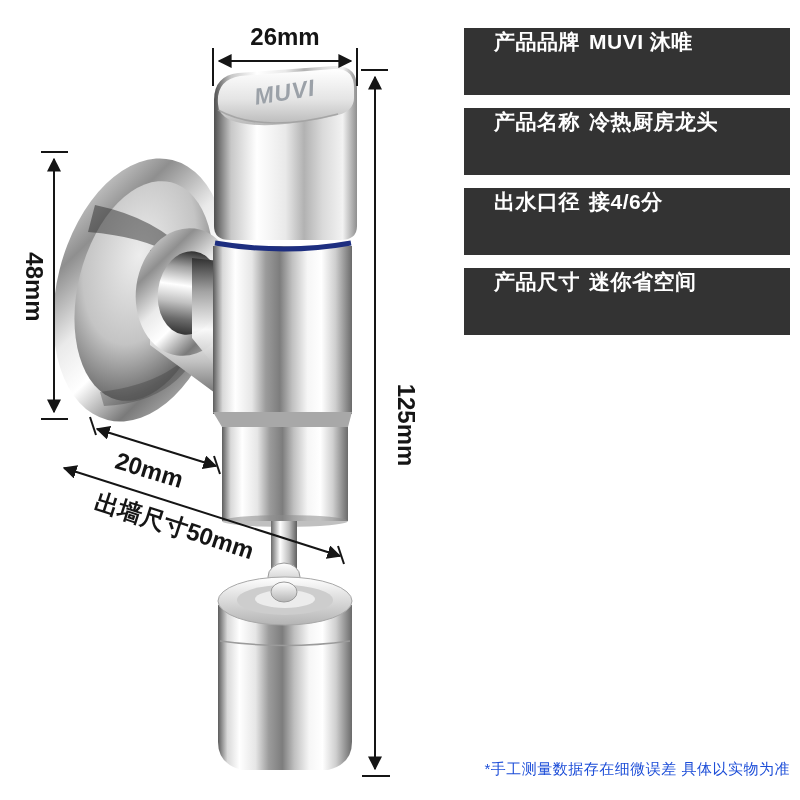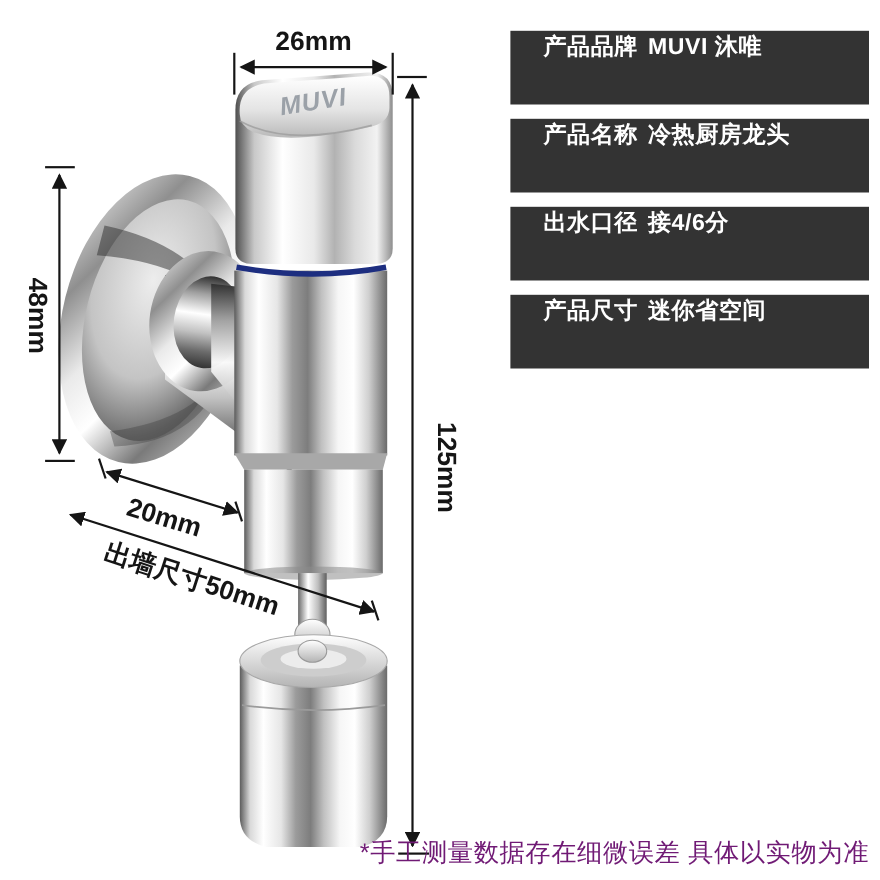--- a/index.html
+++ b/index.html
@@ -14,21 +14,21 @@
   }
   .spec-row{
     height:67px;background:#333333;color:#ffffff;
     display:flex;align-items:flex-start;padding-left:30px;box-sizing:border-box;
     font-size:21px;letter-spacing:0.5px;white-space:nowrap;
   }
   .spec-label{font-weight:bold;margin-right:9px;}
   .spec-value{font-weight:bold;}
   .footnote{
     position:absolute;top:760px;right:10px;
-    font-size:23px;color:#701a75;letter-spacing:0.5px;white-space:nowrap;
+    font-size:15px;color:#1d4ed8;letter-spacing:0.5px;white-space:nowrap;
   }
   svg text{font-family:"Liberation Sans","DejaVu Sans",sans-serif;}
   .dim-text{font-size:24px;font-weight:600;fill:#151515;}
   .logo-text{font-size:23px;font-weight:bold;font-style:italic;fill:#9ba1a8;letter-spacing:1px;}
 </style>
 </head>
 <body>
 
 <div class="stage">
 

